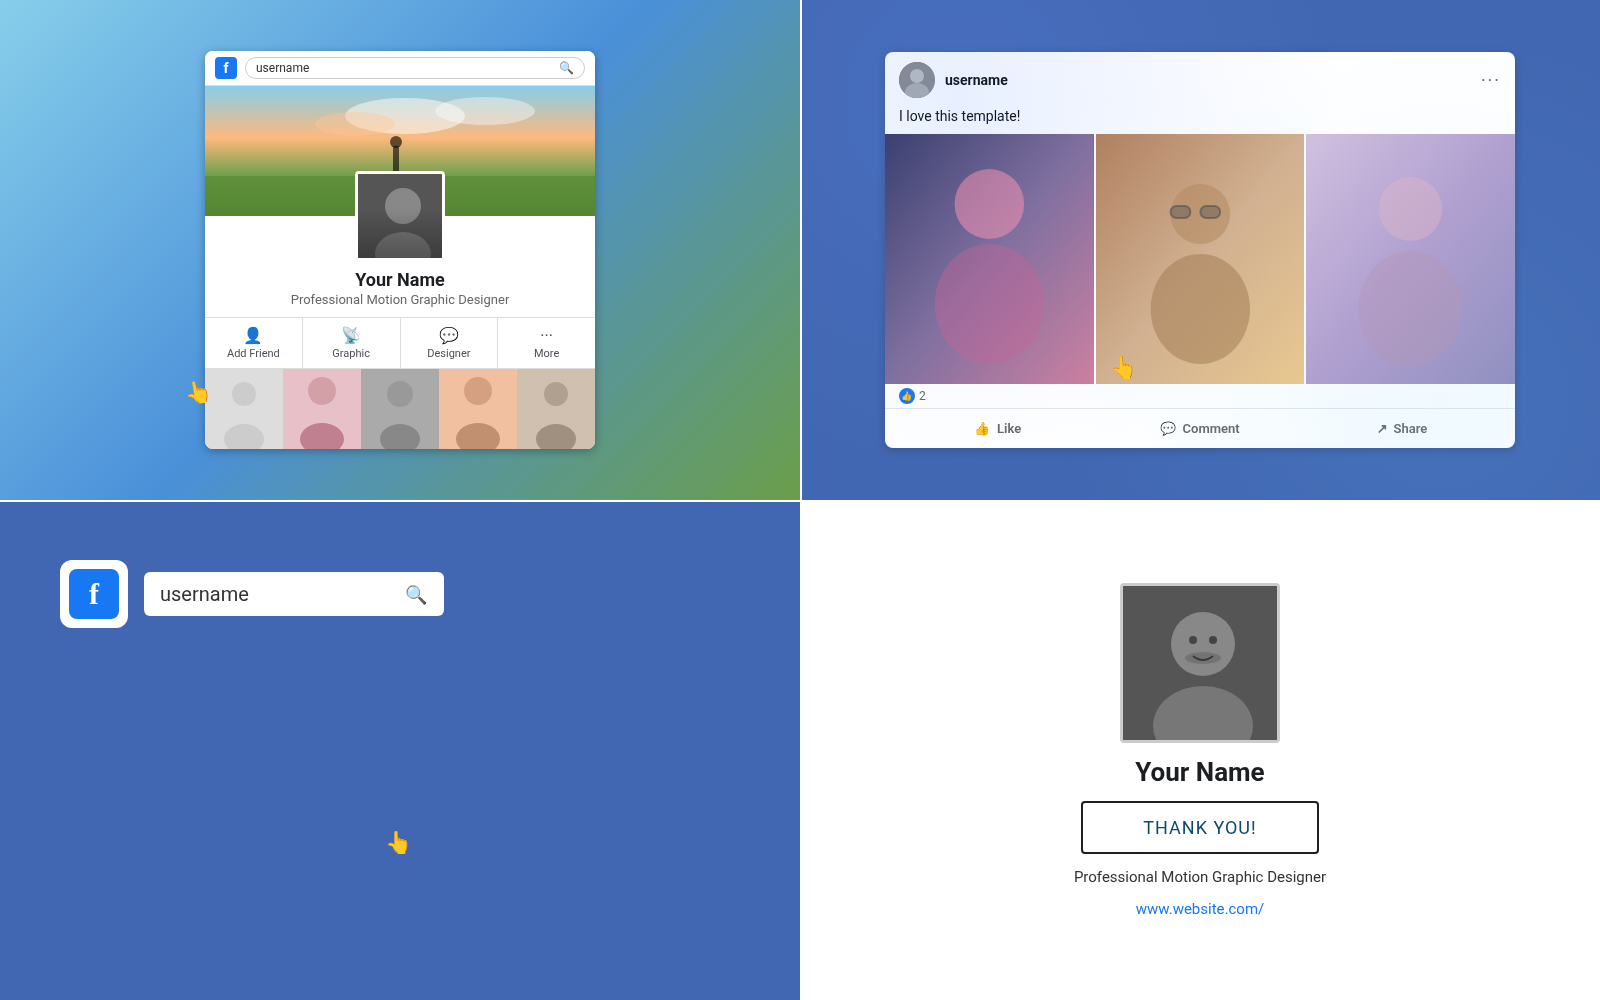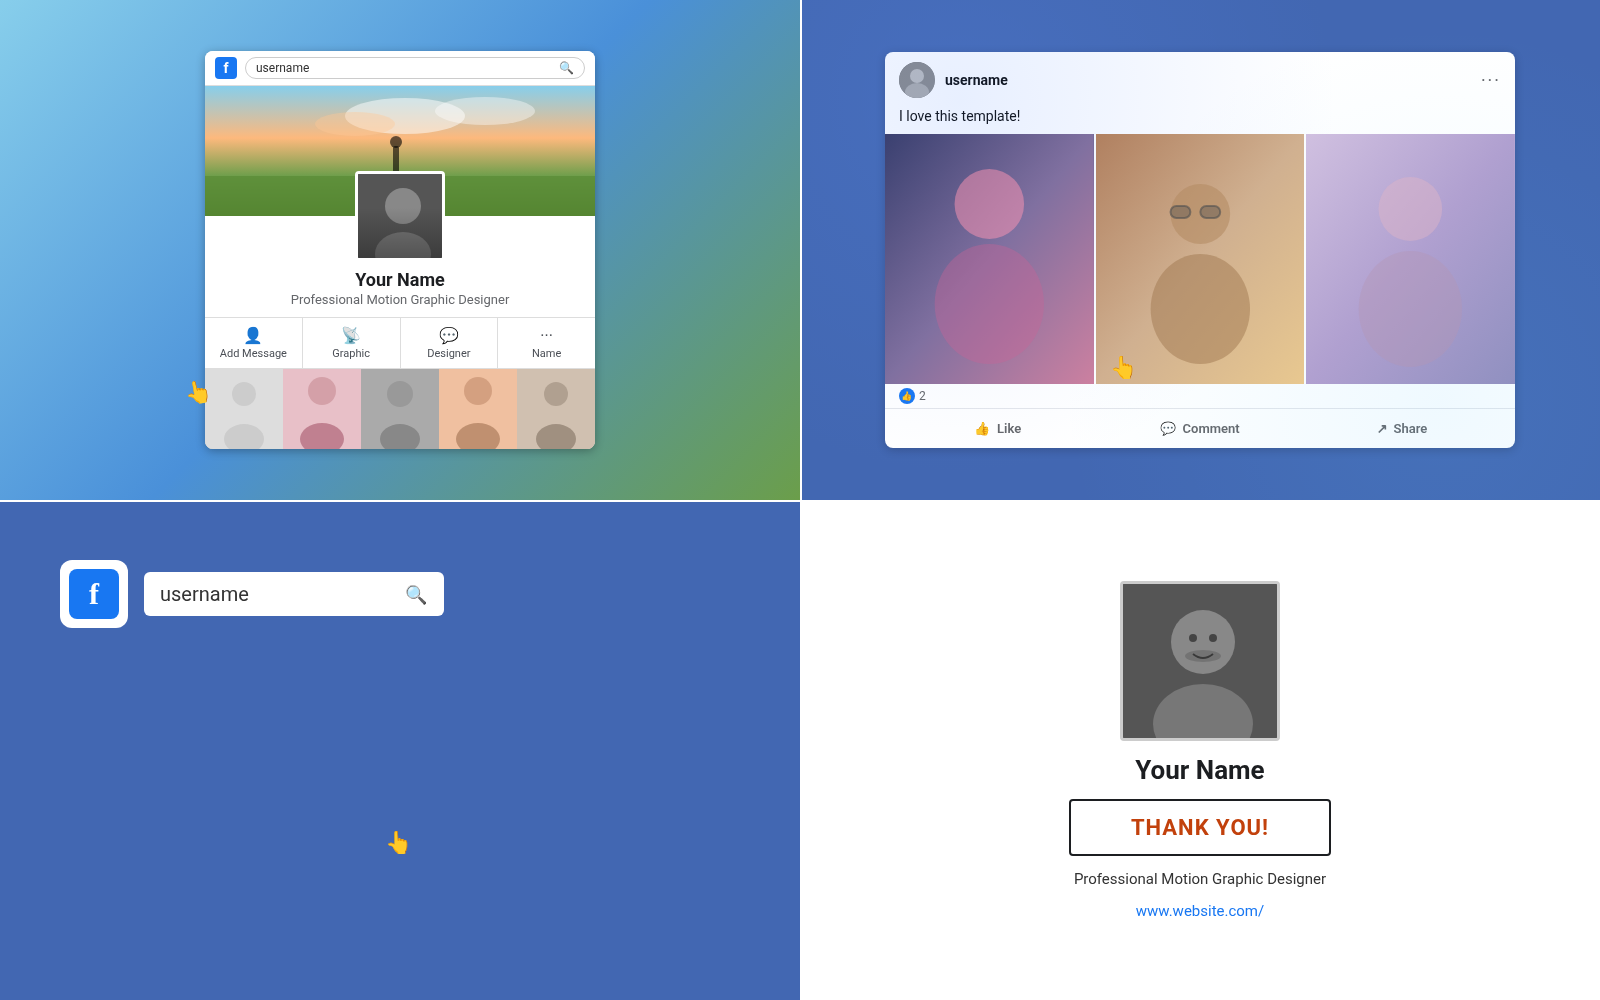--- a/index.html
+++ b/index.html
@@ -59,21 +59,21 @@
     .fb-logo-large { width: 68px; height: 68px; background: #fff; border-radius: 12px; display: flex; align-items: center; justify-content: center; }
     .fb-logo-large-inner { width: 50px; height: 50px; background: #1877F2; border-radius: 8px; display: flex; align-items: center; justify-content: center; color: white; font-weight: bold; font-size: 30px; font-family: Georgia, serif; }
     .fb-search-large { display: flex; align-items: center; background: #fff; border-radius: 6px; padding: 10px 16px; width: 300px; gap: 12px; }
     .fb-search-large-text { font-size: 20px; color: #333; flex: 1; }
     .search-icon-large { font-size: 18px; color: #555; }
 
     
     .thankyou-card { display: flex; flex-direction: column; align-items: center; gap: 14px; padding: 40px; }
     .thankyou-avatar { width: 160px; height: 160px; border: 3px solid #ccc; border-radius: 4px; background: linear-gradient(160deg, #555 0%, #888 50%, #666 100%); overflow: hidden; }
     .thankyou-name { font-size: 26px; font-weight: 700; color: #1c1e21; }
-    .thankyou-btn { border: 2px solid #1c1e21; border-radius: 4px; padding: 14px 60px; font-size: 22px; font-weight: 700; color: #c2410c; letter-spacing: 1px; cursor: pointer; }
+    .thankyou-btn { border: 2px solid #1c1e21; border-radius: 4px; padding: 14px 60px; font-size: 18px; font-weight: 400; color: #0c4a6e; letter-spacing: 1px; cursor: pointer; }
     .thankyou-profession { font-size: 15px; color: #333; }
     .thankyou-website { font-size: 15px; color: #1877F2; text-decoration: none; }
 
     
     .q2-bg { position: absolute; inset: 0; background: radial-gradient(circle at 20% 20%, rgba(100,150,255,0.15) 0%, transparent 50%), radial-gradient(circle at 80% 80%, rgba(100,200,255,0.1) 0%, transparent 50%); }
 
     .divider-h { position: absolute; left: 0; right: 0; height: 2px; background: #fff; top: 500px; z-index: 20; }
     .divider-v { position: absolute; top: 0; bottom: 0; width: 2px; background: #fff; left: 800px; z-index: 20; }
   </style>
 </head>
@@ -125,33 +125,33 @@
             <ellipse cx="45" cy="80" rx="28" ry="22" fill="#777"></ellipse>
           </svg>
         </div>
       </div>
       <div class="profile-name">Your Name</div>
       <div class="profile-title">Professional Motion Graphic Designer</div>
 
       <div class="profile-actions">
         <div class="profile-action-btn">
           <span class="profile-action-icon">👤</span>
-          <span>Add Message</span>
+          <span>Add Friend</span>
         </div>
         <div class="profile-action-btn">
           <span class="profile-action-icon">📡</span>
           <span>Graphic</span>
         </div>
         <div class="profile-action-btn">
           <span class="profile-action-icon">💬</span>
           <span>Designer</span>
         </div>
         <div class="profile-action-btn">
           <span class="profile-action-icon">···</span>
-          <span>Name</span>
+          <span>More</span>
         </div>
       </div>
 
       <div class="photo-strip">
         <div class="photo-strip-item">
           <svg width="100%" height="100%" viewBox="0 0 78 80">
               <rect width="78" height="80" fill="#ddd"></rect>
               <circle cx="39" cy="25" r="12" fill="#ccc"></circle>
               <ellipse cx="39" cy="70" rx="20" ry="15" fill="#ccc"></ellipse>
             </svg>

